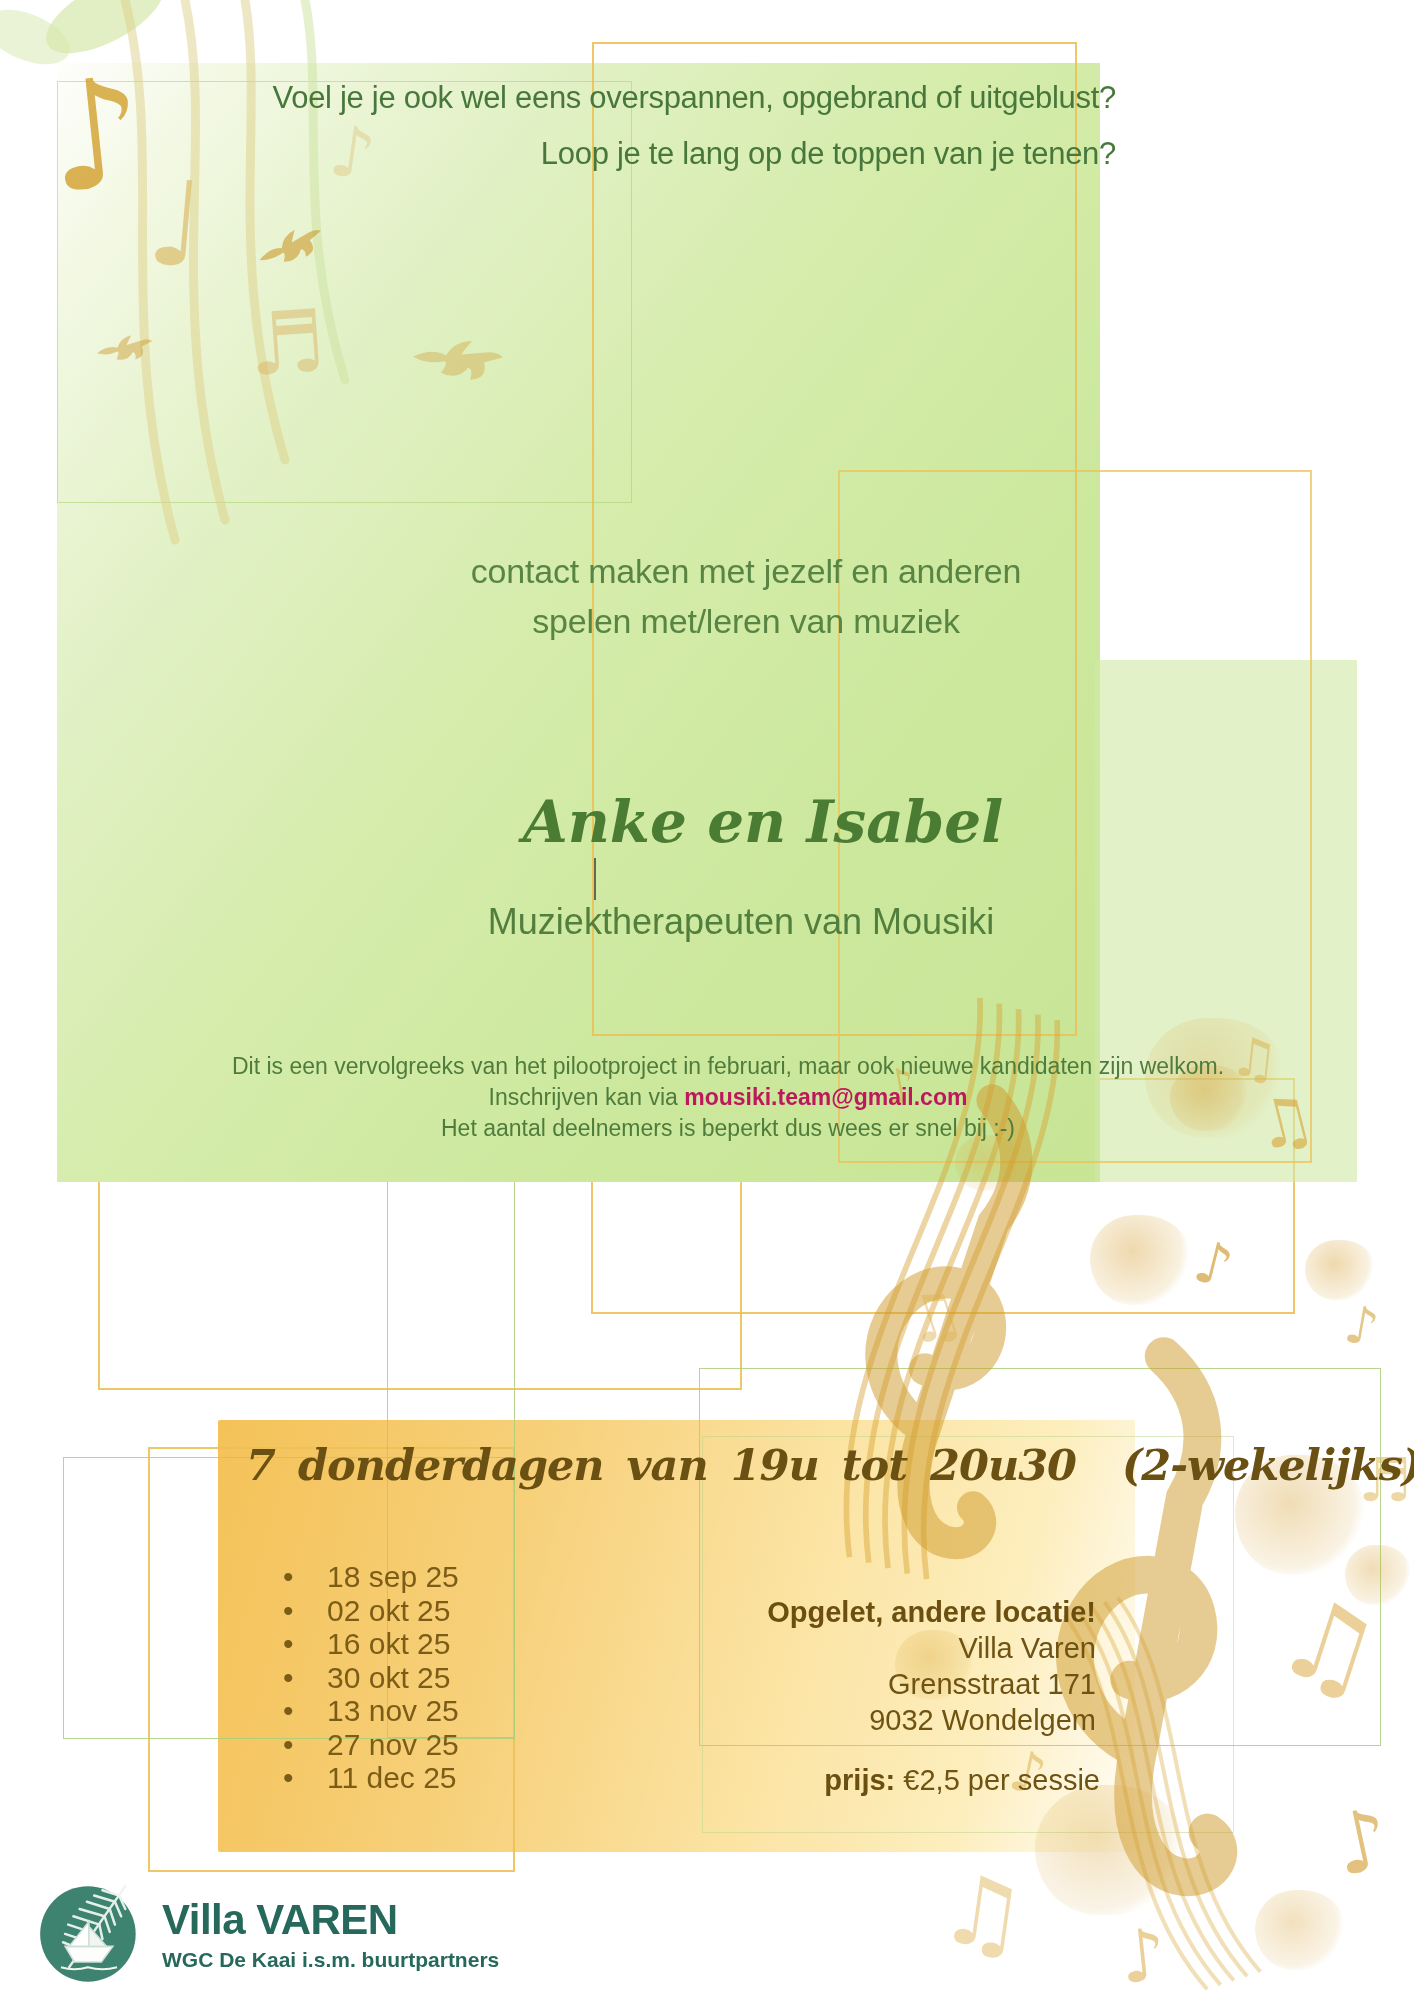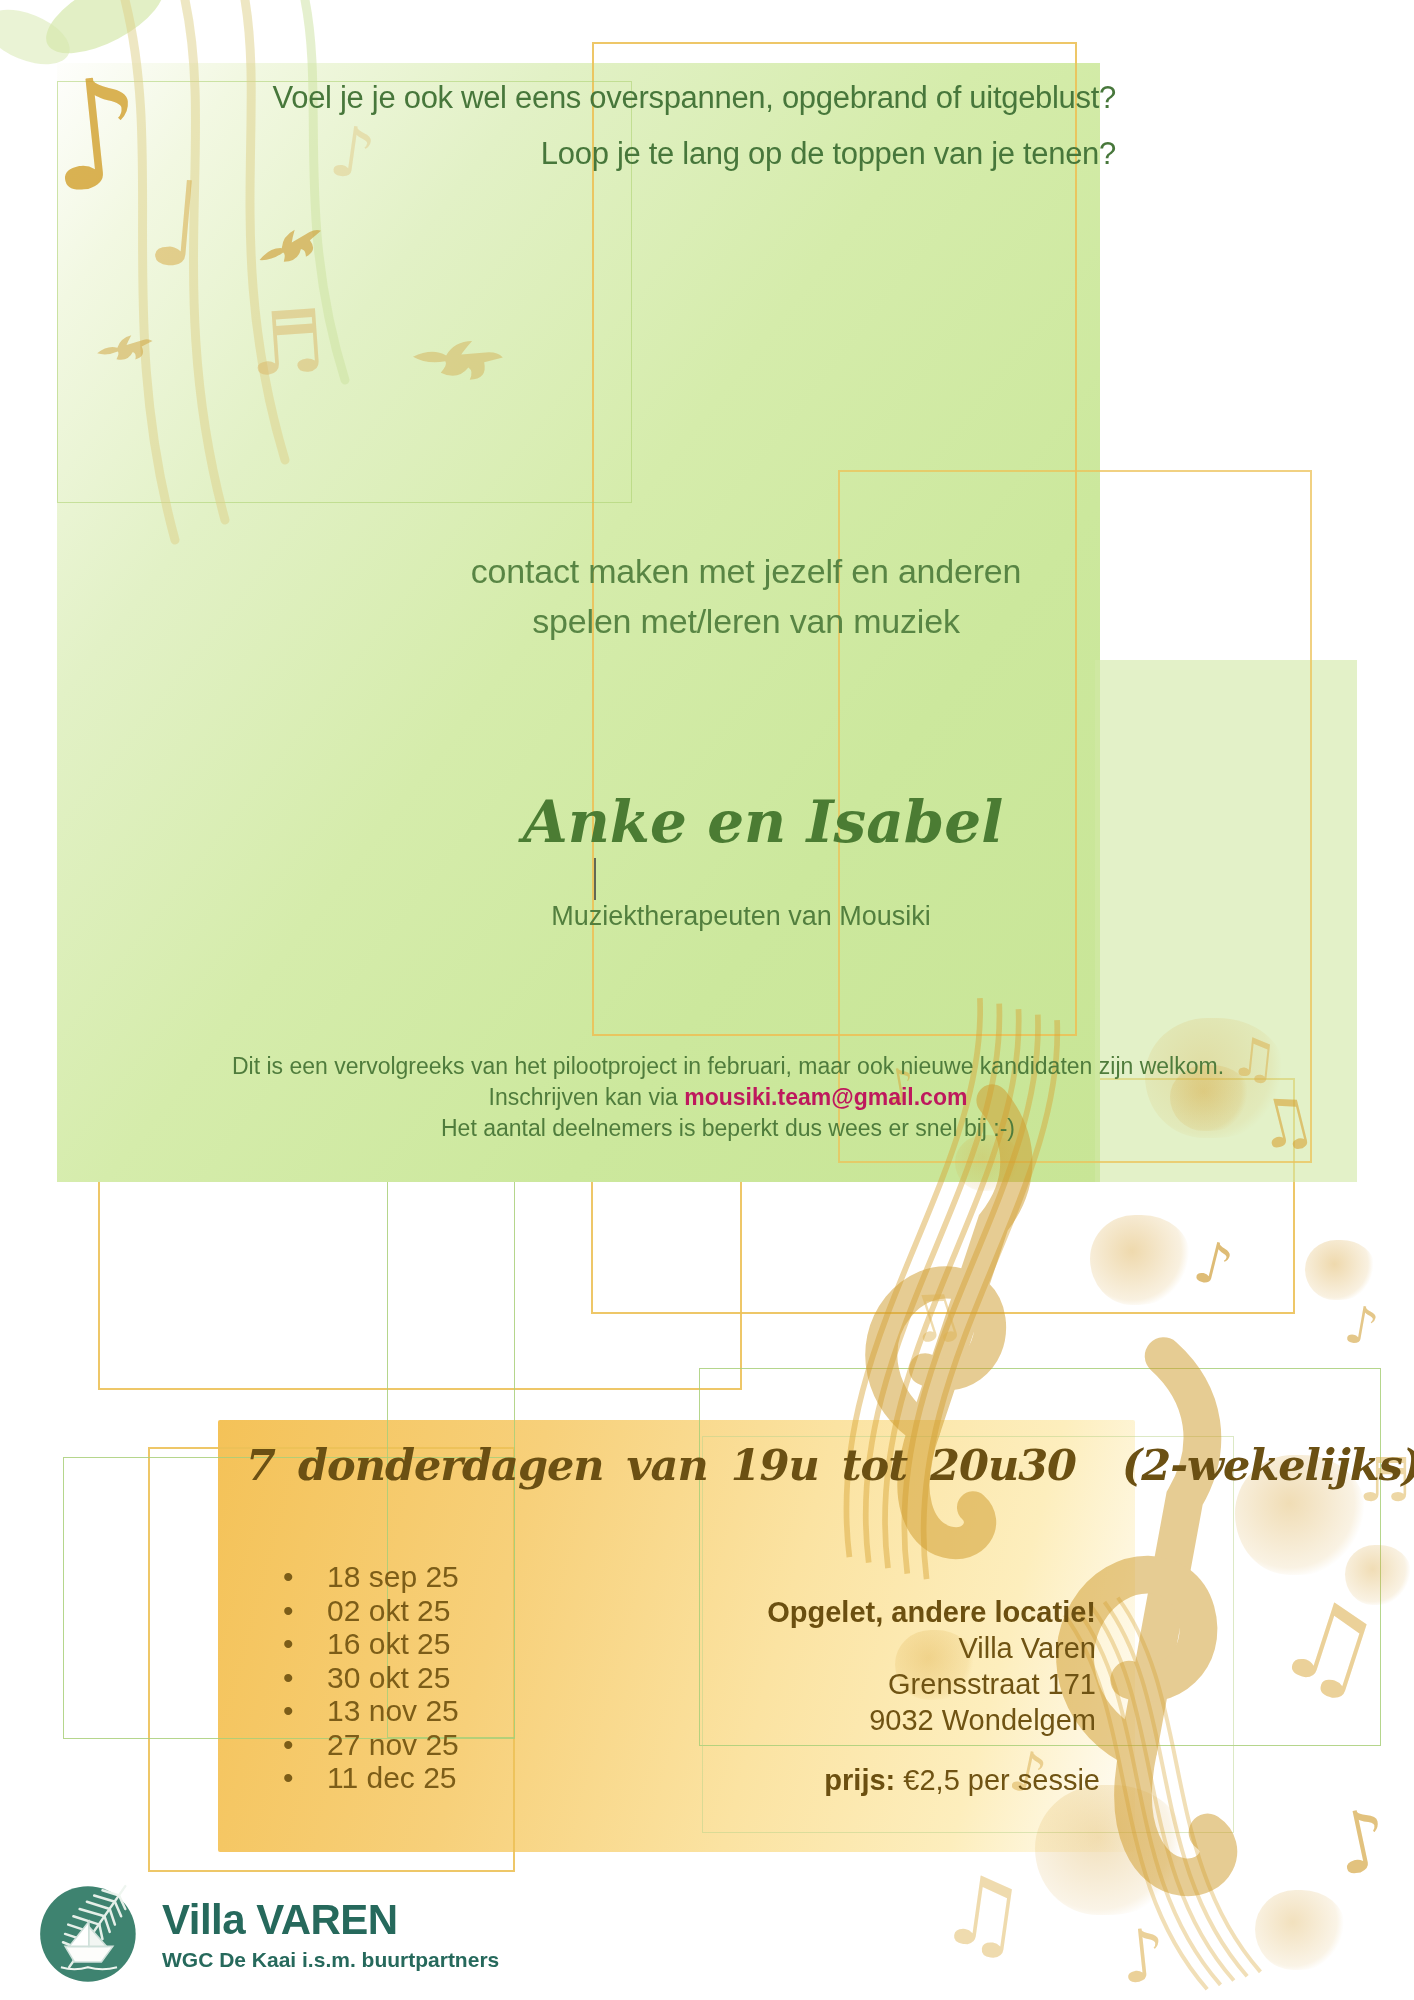--- a/index.html
+++ b/index.html
@@ -34,21 +34,21 @@
   .intro{left:57px;top:70px;width:1031px;text-align:right;font-size:31px;line-height:56px;
          letter-spacing:-.3px;color:#47773b;}
   .welcome{left:380px;top:206px;width:744px;text-align:center;font-size:23px;color:#4e7d39;}
   .script{font-family:"DejaVu Serif","Liberation Serif",serif;font-style:italic;font-weight:bold;color:#4b7c33;}
   .title{left:215px;top:243px;width:1200px;text-align:center;font-size:106px;letter-spacing:-3px;}
   .subtitle{left:185px;top:416px;width:1200px;text-align:center;font-size:50px;letter-spacing:-1px;}
   .features{left:57px;top:546px;width:1322px;text-align:center;font-size:34px;line-height:50px;
             letter-spacing:-.2px;color:#588544;}
   .facilitators{left:135px;top:788px;width:1200px;text-align:center;font-size:58px;}
   .cursor-bar{position:absolute;left:594px;top:858px;width:2px;height:42px;background:#3c3c3c;opacity:.75;z-index:5;}
-  .role{left:57px;top:901px;width:1312px;text-align:center;font-size:27px;color:#527f3e;}
+  .role{left:57px;top:901px;width:1312px;text-align:center;font-size:36px;color:#527f3e;}
   .para{left:57px;top:1051px;width:1286px;text-align:center;font-size:23px;line-height:31px;color:#4f7c3c;}
   .para b{color:#be185d;}
 
   
   .box-heading{position:absolute;left:246px;top:1440px;z-index:5;white-space:pre;
     font-family:"DejaVu Serif","Liberation Serif",serif;font-style:italic;font-weight:bold;
     font-size:43px;color:#6b5013;word-spacing:9px;letter-spacing:-1px;}
   .dates{position:absolute;left:283px;top:1560px;z-index:5;list-style:none;margin:0;padding:0;}
   .dates li{position:relative;padding-left:44px;font-size:30px;line-height:33.5px;color:#7c5d18;}
   .dates li .dot{position:absolute;left:0;top:0;font-size:30px;color:#7c5d18;}

